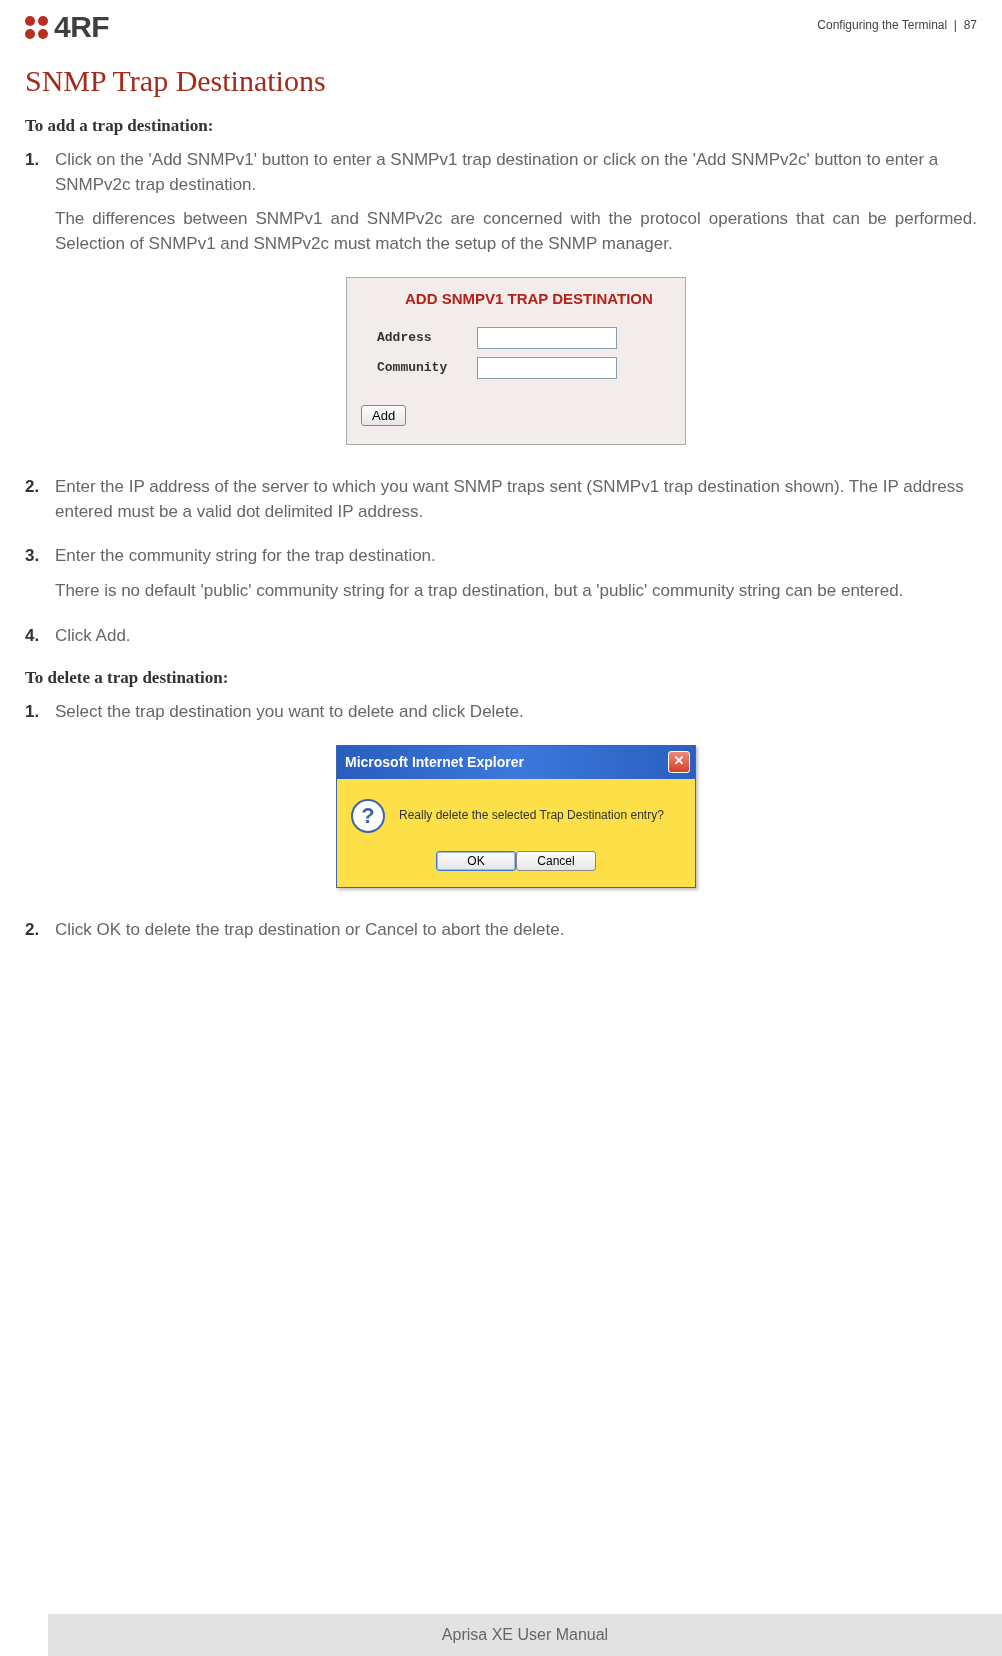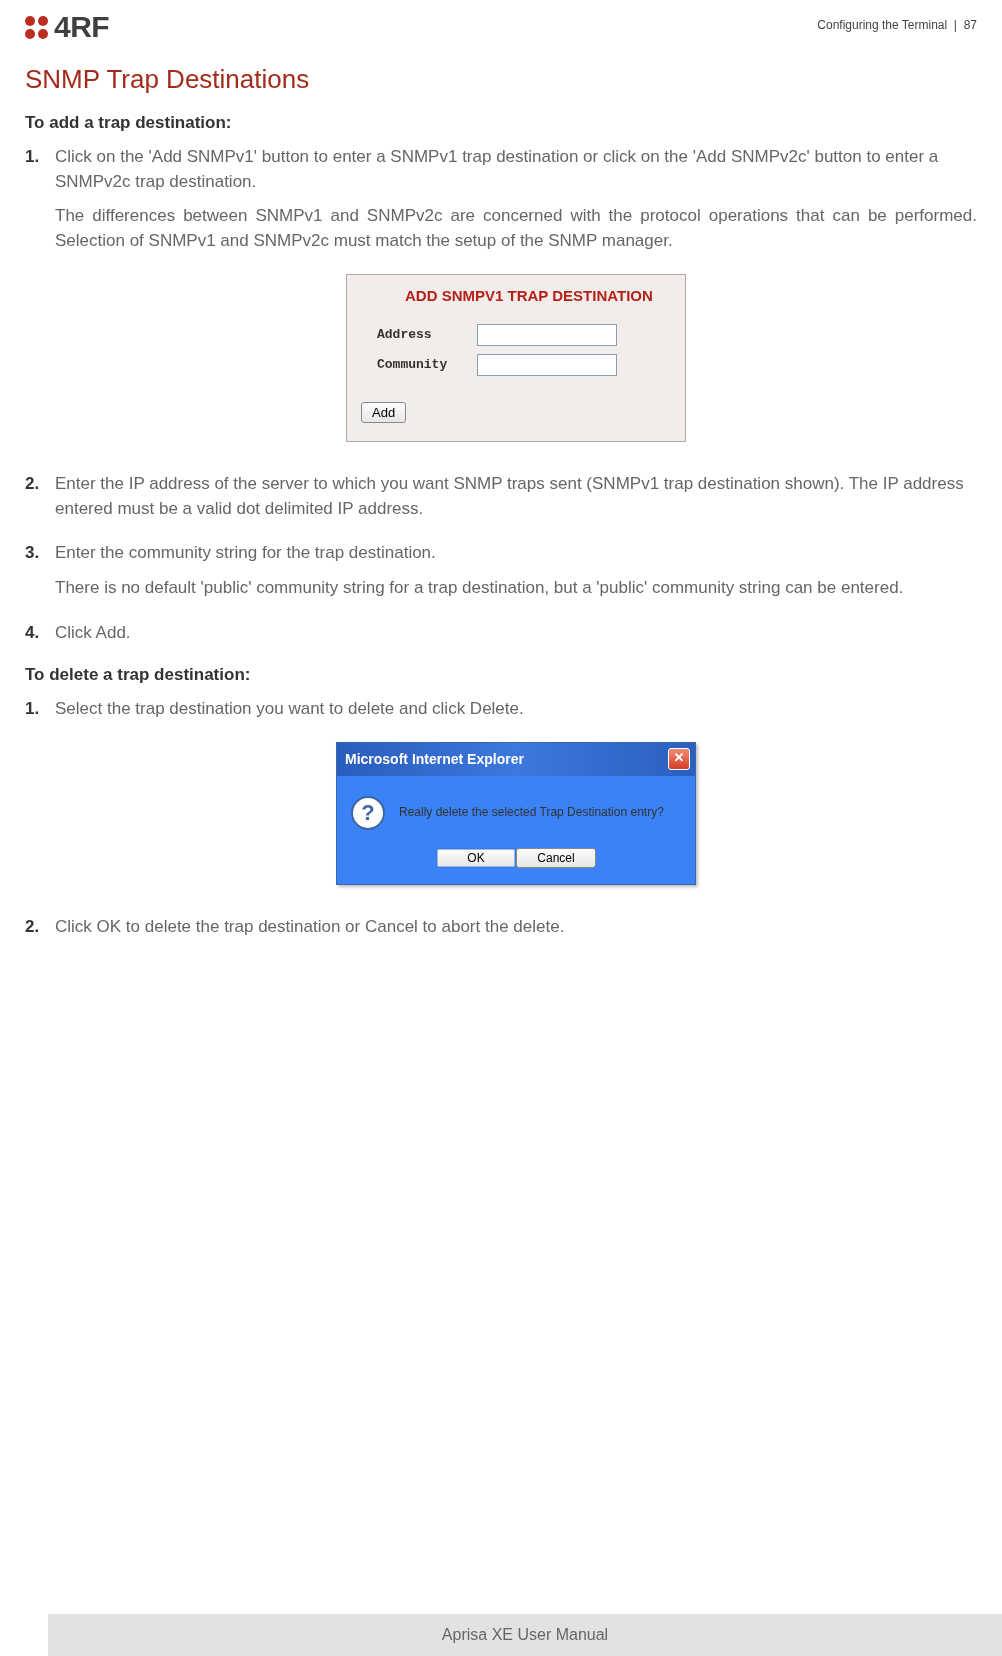--- a/index.html
+++ b/index.html
@@ -47,31 +47,32 @@
     .header-right {
       font-size: 12px;
       color: #444;
       margin-top: 8px;
       margin-left: 12px;
     }
     .content {
       padding: 10px 25px 0 25px;
     }
     h1 {
-      font-size: 26px;
+      font-size: 30px;
       font-weight: normal;
       color: #a42a1c;
       margin-bottom: 18px;
-      font-family: Liberation Sans, sans-serif;
+      font-family: Liberation Serif, serif;
     }
     .subheading {
       font-size: 17px;
       font-weight: bold;
       color: #333;
       margin-bottom: 12px;
+      font-family: Liberation Serif, serif;
     }
     ol {
       list-style: none;
       counter-reset: item;
     }
     ol > li {
       counter-increment: item;
       margin-bottom: 20px;
       position: relative;
       padding-left: 30px;
@@ -141,21 +142,21 @@
       padding: 2px 10px;
       background: linear-gradient(#fdfdfd, #e6e6e6);
       border: 1px solid #888;
       border-radius: 3px;
       cursor: pointer;
     }
     .ie-dialog {
       display: inline-block;
       width: 360px;
       border: 1px solid #3c66a8;
-      background: #3b82f6;
+      background: #fde047;
       text-align: left;
       box-shadow: 2px 2px 3px rgba(0,0,0,0.25);
     }
     .ie-titlebar {
       background: linear-gradient(90deg, #295dbd, #3c78dd 50%, #2a5fbf);
       color: #fff;
       font-size: 14px;
       padding: 5px 5px 6px 8px;
       display: flex;
       justify-content: space-between;

